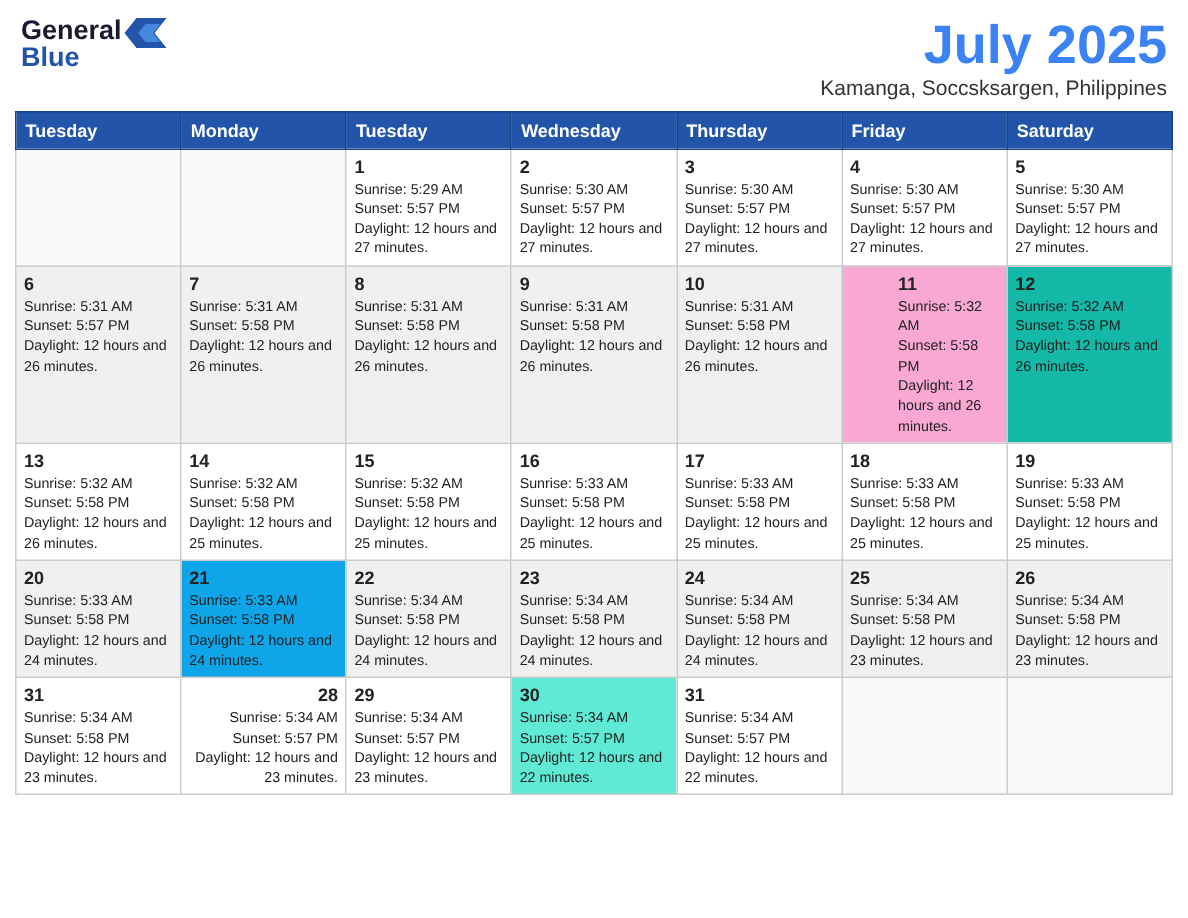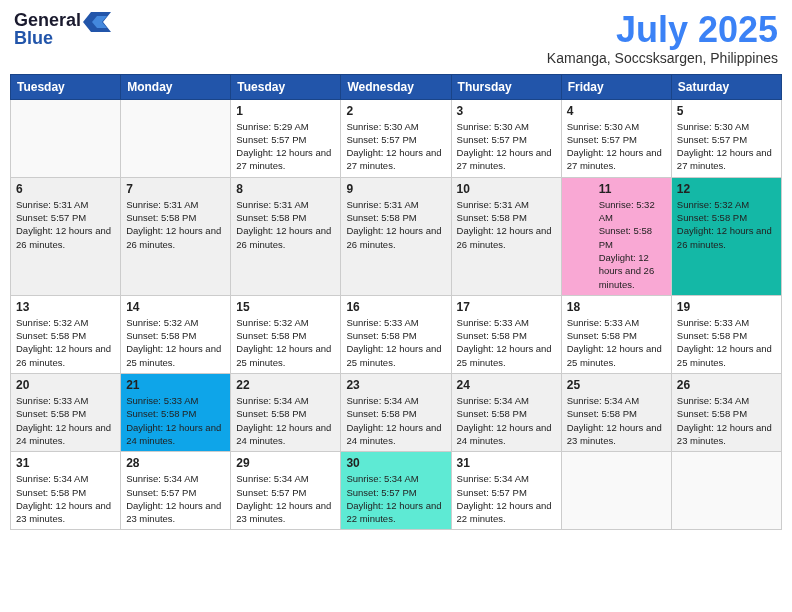--- a/index.html
+++ b/index.html
@@ -283,21 +283,21 @@
 Daylight: 12 hours and 23 minutes.</div>
         </td>
       </tr>
       <tr>
         <td style="background: rgb(255, 255, 255);">
           <span class="day-number">31</span>
           <div class="day-info" style="white-space: pre-line;">Sunrise: 5:34 AM
 Sunset: 5:58 PM
 Daylight: 12 hours and 23 minutes.</div>
         </td>
-        <td style="background: rgb(255, 255, 255);">
+        <td style="background: rgb(255, 255, 255); text-align: right;">
           <span class="day-number">28</span>
           <div class="day-info" style="white-space: pre-line;">Sunrise: 5:34 AM
 Sunset: 5:57 PM
 Daylight: 12 hours and 23 minutes.</div>
         </td>
         <td style="background: rgb(255, 255, 255);">
           <span class="day-number">29</span>
           <div class="day-info" style="white-space: pre-line;">Sunrise: 5:34 AM
 Sunset: 5:57 PM
 Daylight: 12 hours and 23 minutes.</div>

